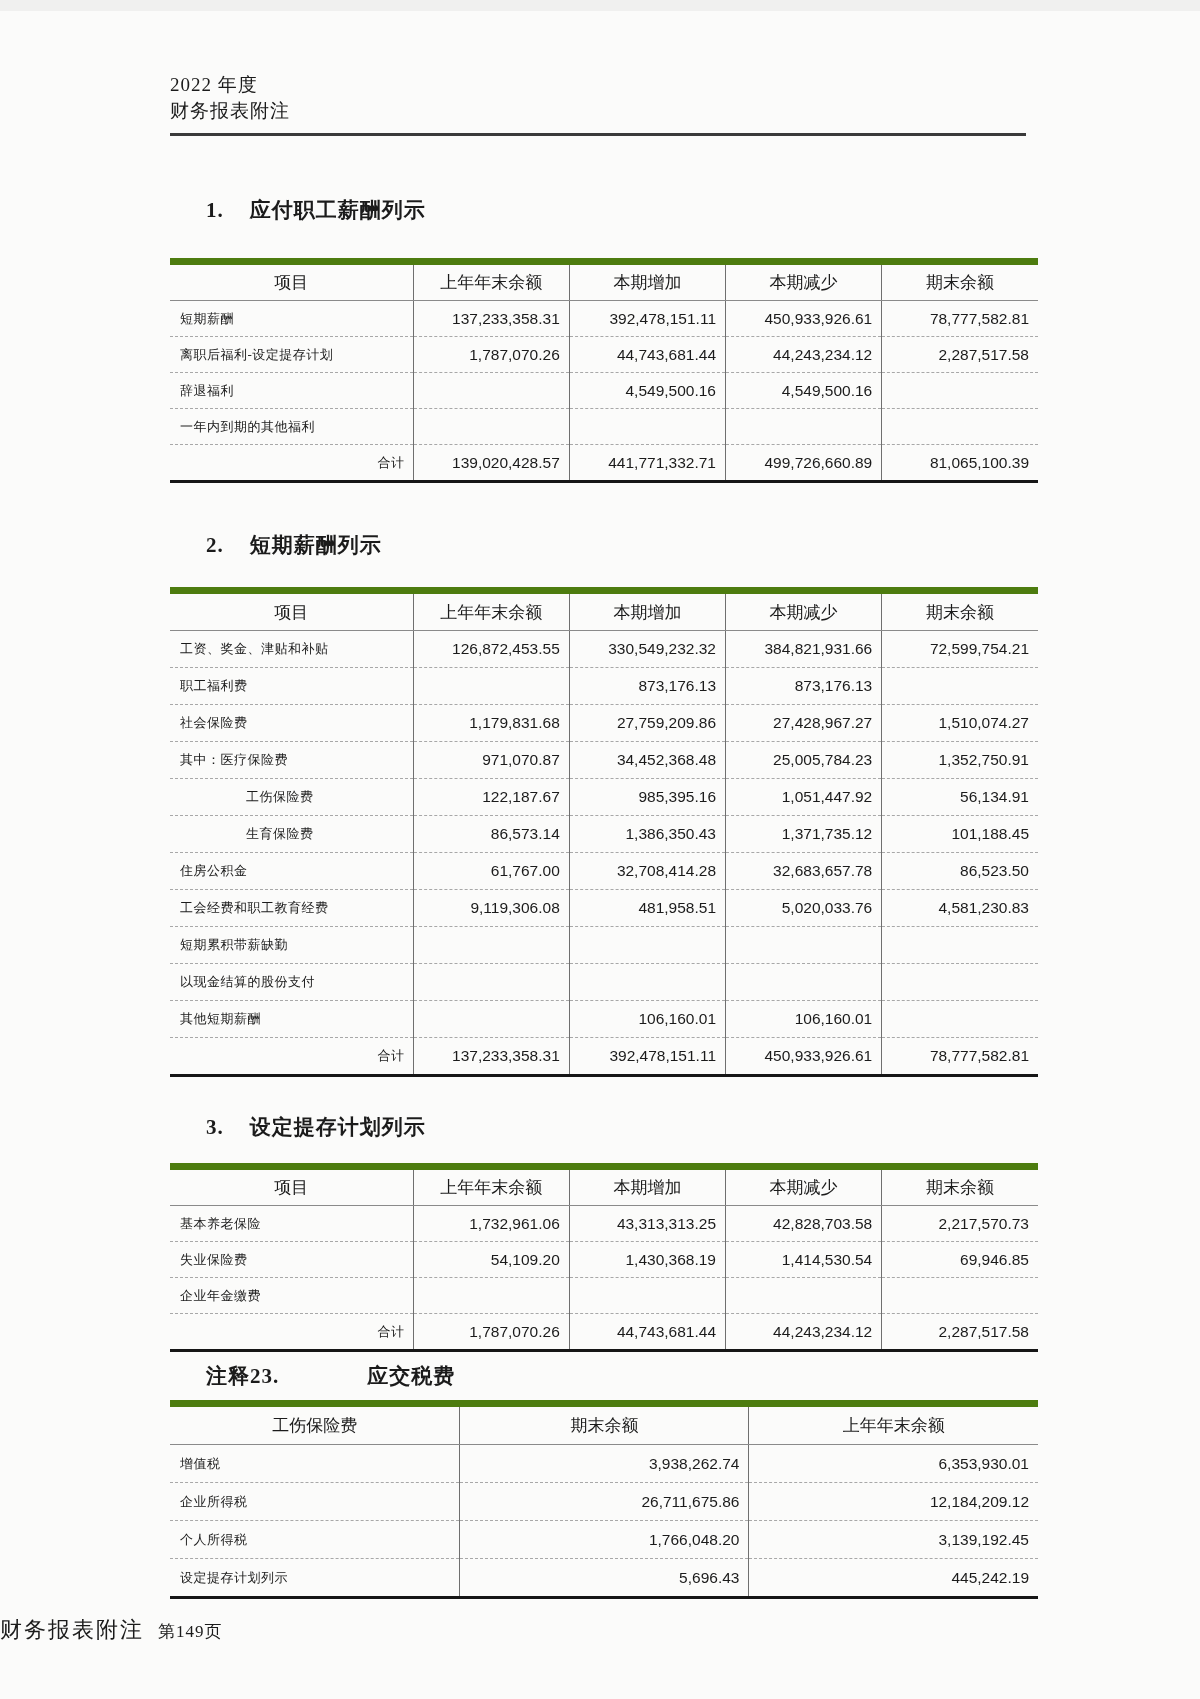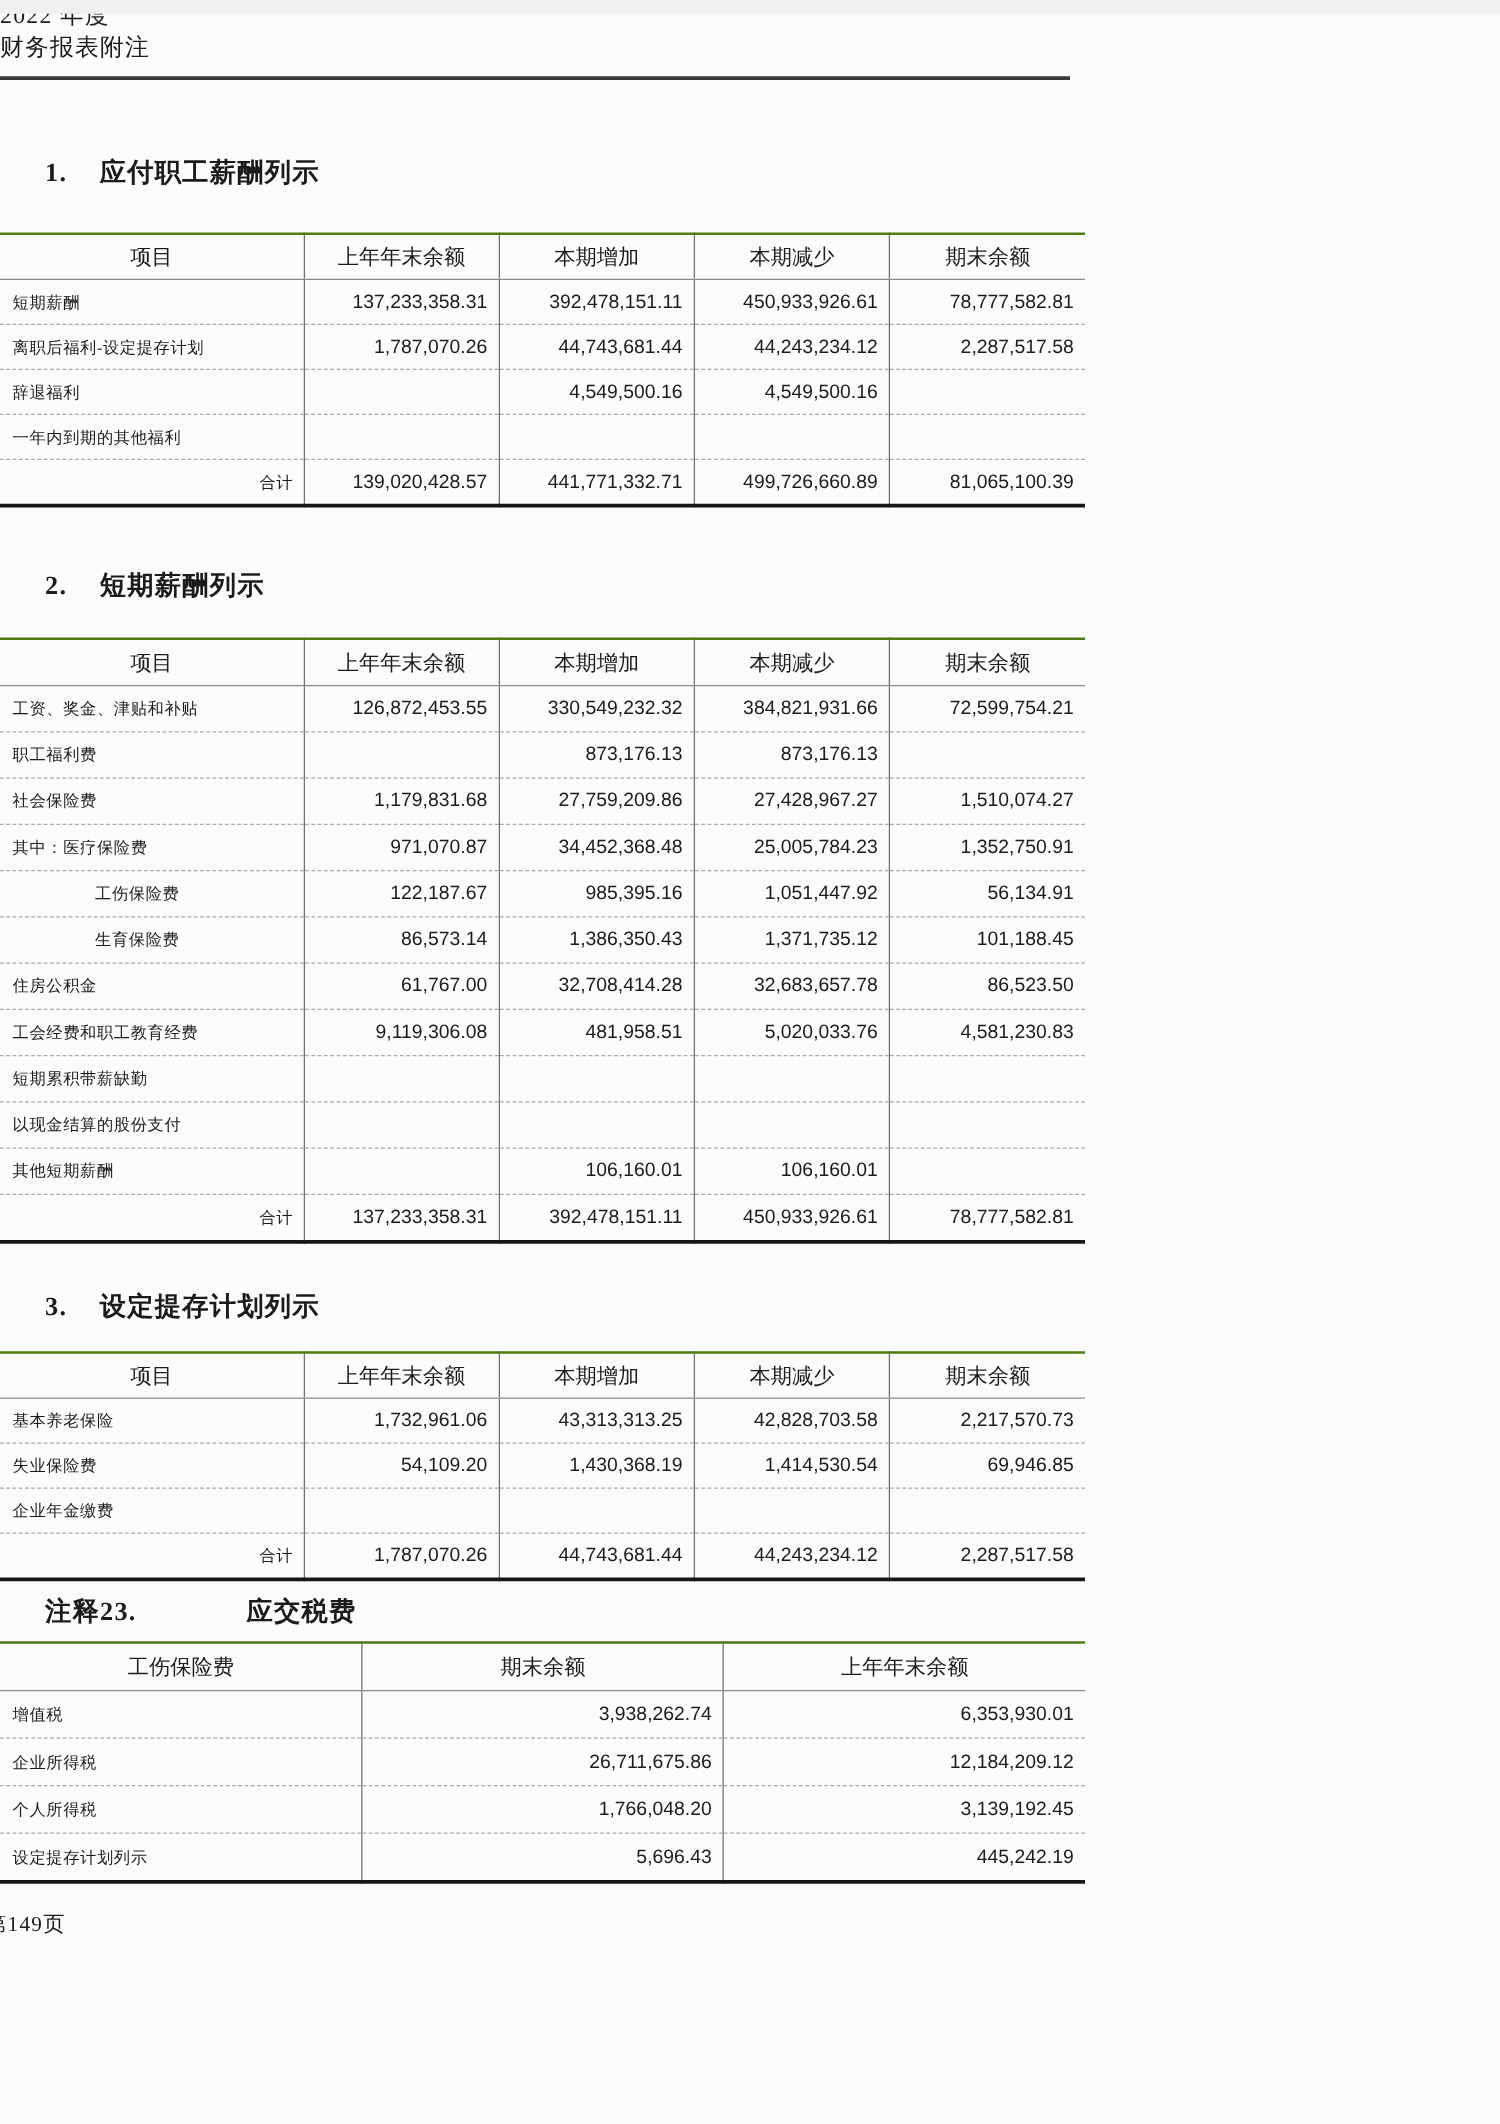--- a/index.html
+++ b/index.html
@@ -9,21 +9,23 @@
     color:#1b1b1b;
     font-family:"Liberation Serif","DejaVu Serif",serif;
     position:relative;
     overflow:hidden;
   }
   .top-strip{
     position:absolute;top:0;left:0;width:1200px;height:11px;
     background:#f0f0ef;
   }
   .content{
+    margin-left:170px;
     width:868px;
+    padding-top:72px;
   }
   
   .doc-header{
     width:856px;
     border-bottom:3px solid #3a3a3a;
     padding-bottom:9px;
   }
   .doc-header .hline{
     font-size:19px;
     line-height:26px;
@@ -44,21 +46,21 @@
   .mt-t2{margin-top:28px;}
   .mt-s3{margin-top:36px;}
   .mt-t3{margin-top:22px;}
   .mt-n23{margin-top:10px;}
   .mt-t4{margin-top:10px;}
   
   table{
     width:100%;
     border-collapse:collapse;
     table-layout:fixed;
-    border-top:2px solid #4d7c0f;
+    border-top:7px solid #4d7c0f;
     border-bottom:3px solid #161616;
   }
   th,td{
     padding:0 8px;
     overflow:hidden;
     white-space:nowrap;
   }
   thead th{
     font-weight:normal;
     font-size:17px;

